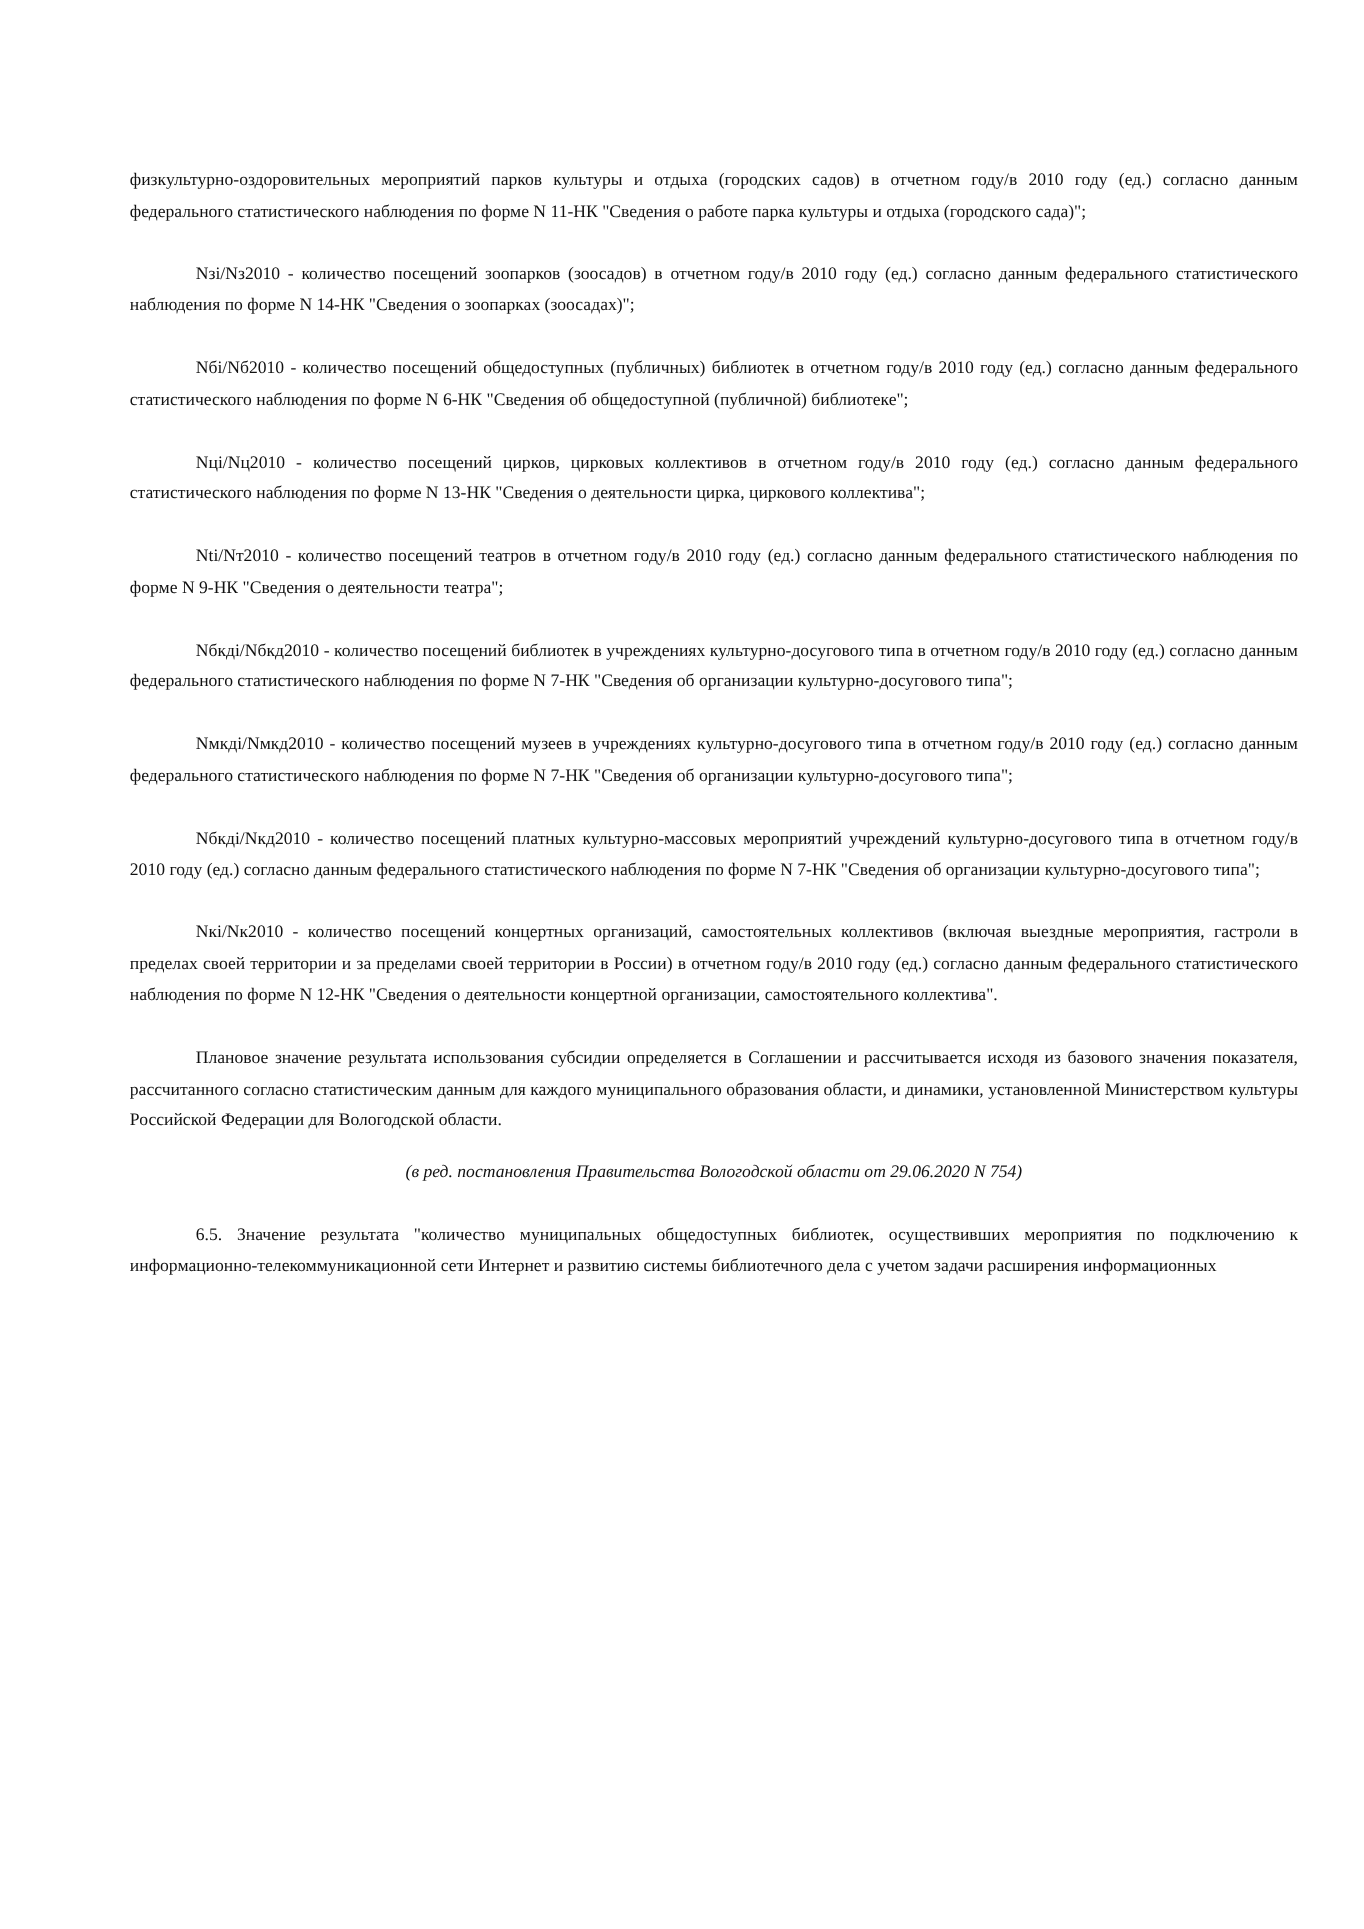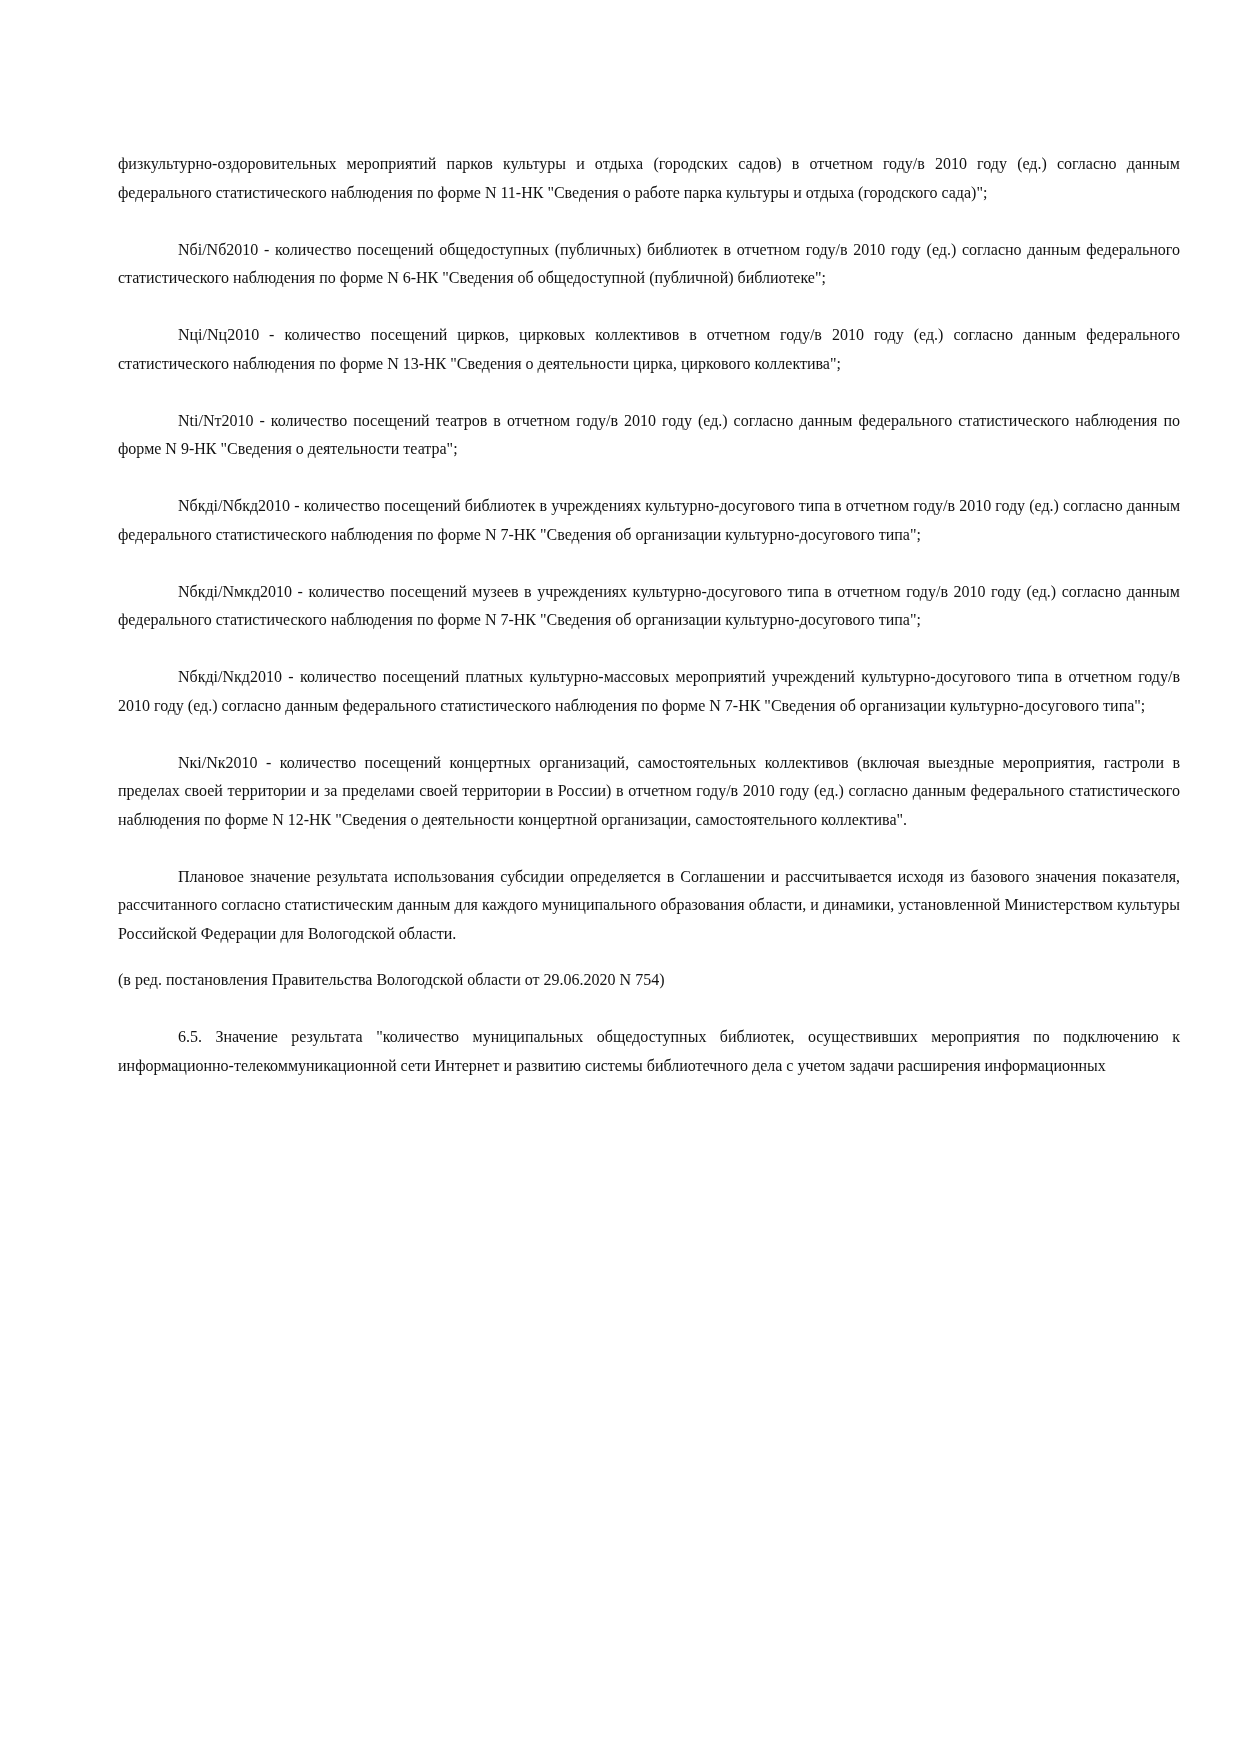--- a/index.html
+++ b/index.html
@@ -31,55 +31,59 @@
     }
     .para.noindent {
       text-indent: 0;
     }
     .para.tight {
       margin-bottom: 18px;
     }
     .note {
       margin: 0 0 28.5px 0;
       text-indent: 0;
-      text-align: left;
+      text-align: center;
+      font-style: italic;
     }
     .term {
       white-space: nowrap;
     }
   </style>
 </head>
 <body>
 
 <div class="page">
 
   <p class="para noindent">
     <span>физкультурно-оздоровительных мероприятий парков культуры и отдыха (городских садов) в отчетном году/в 2010 году (ед.) согласно данным федерального статистического наблюдения по форме N 11-НК "Сведения о работе парка культуры и отдыха (городского сада)";</span>
   </p>
 
+  <p class="para">
+    <span class="term">Nзi/Nз2010</span><span> - количество посещений зоопарков (зоосадов) в отчетном году/в 2010 году (ед.) согласно данным федерального статистического наблюдения по форме N 14-НК "Сведения о зоопарках (зоосадах)";</span>
+  </p>
 
   <p class="para">
     <span class="term">Nбi/Nб2010</span><span> - количество посещений общедоступных (публичных) библиотек в отчетном году/в 2010 году (ед.) согласно данным федерального статистического наблюдения по форме N 6-НК "Сведения об общедоступной (публичной) библиотеке";</span>
   </p>
 
 
   <p class="para">
     <span class="term">Nцi/Nц2010</span><span> - количество посещений цирков, цирковых коллективов в отчетном году/в 2010 году (ед.) согласно данным федерального статистического наблюдения по форме N 13-НК "Сведения о деятельности цирка, циркового коллектива";</span>
   </p>
 
   <p class="para">
     <span class="term">Ntі/Nт2010</span><span> - количество посещений театров в отчетном году/в 2010 году (ед.) согласно данным федерального статистического наблюдения по форме N 9-НК "Сведения о деятельности театра";</span>
   </p>
 
   <p class="para">
     <span class="term">Nбкдi/Nбкд2010</span><span> - количество посещений библиотек в учреждениях культурно-досугового типа в отчетном году/в 2010 году (ед.) согласно данным федерального статистического наблюдения по форме N 7-НК "Сведения об организации культурно-досугового типа";</span>
   </p>
 
   <p class="para">
-    <span class="term">Nбкдi/Nмкд2010</span><span> - количество посещений музеев в учреждениях культурно-досугового типа в отчетном году/в 2010 году (ед.) согласно данным федерального статистического наблюдения по форме N 7-НК "Сведения об организации культурно-досугового типа";</span>
+    <span class="term">Nмкдi/Nмкд2010</span><span> - количество посещений музеев в учреждениях культурно-досугового типа в отчетном году/в 2010 году (ед.) согласно данным федерального статистического наблюдения по форме N 7-НК "Сведения об организации культурно-досугового типа";</span>
   </p>
 
   <p class="para">
     <span class="term">Nбкдi/Nкд2010</span><span> - количество посещений платных культурно-массовых мероприятий учреждений культурно-досугового типа в отчетном году/в 2010 году (ед.) согласно данным федерального статистического наблюдения по форме N 7-НК "Сведения об организации культурно-досугового типа";</span>
   </p>
 
   <p class="para">
     <span class="term">Nкi/Nк2010</span><span> - количество посещений концертных организаций, самостоятельных коллективов (включая выездные мероприятия, гастроли в пределах своей территории и за пределами своей территории в России) в отчетном году/в 2010 году (ед.) согласно данным федерального статистического наблюдения по форме N 12-НК "Сведения о деятельности концертной организации, самостоятельного коллектива".</span>
   </p>
 

